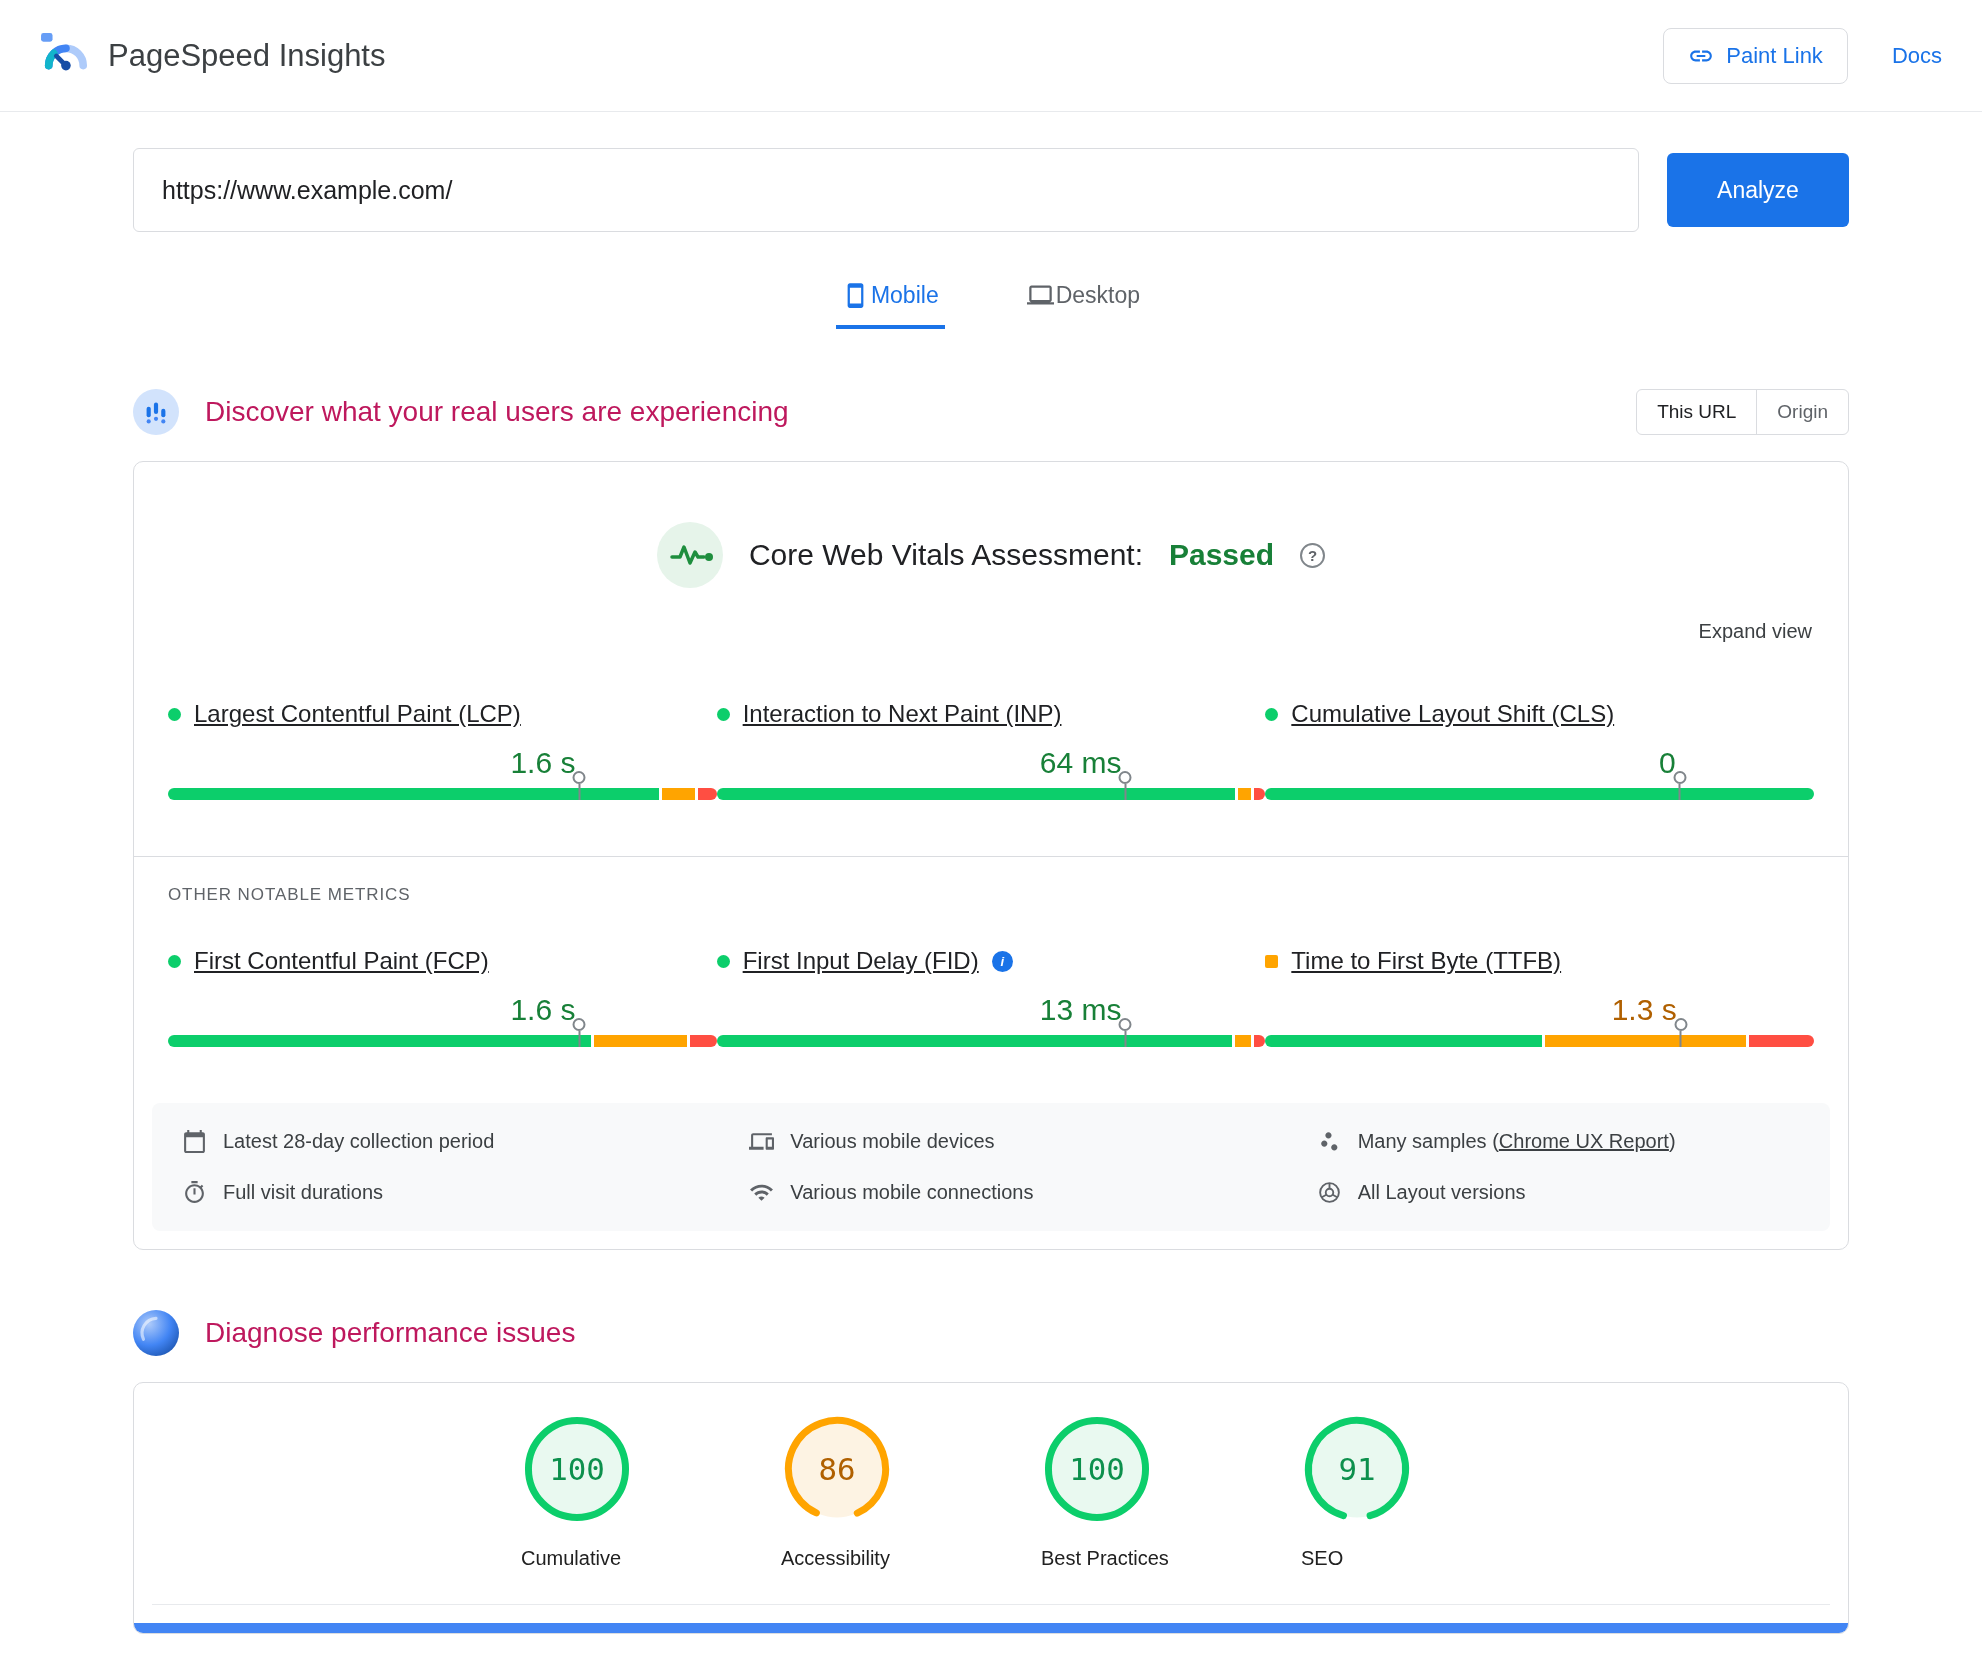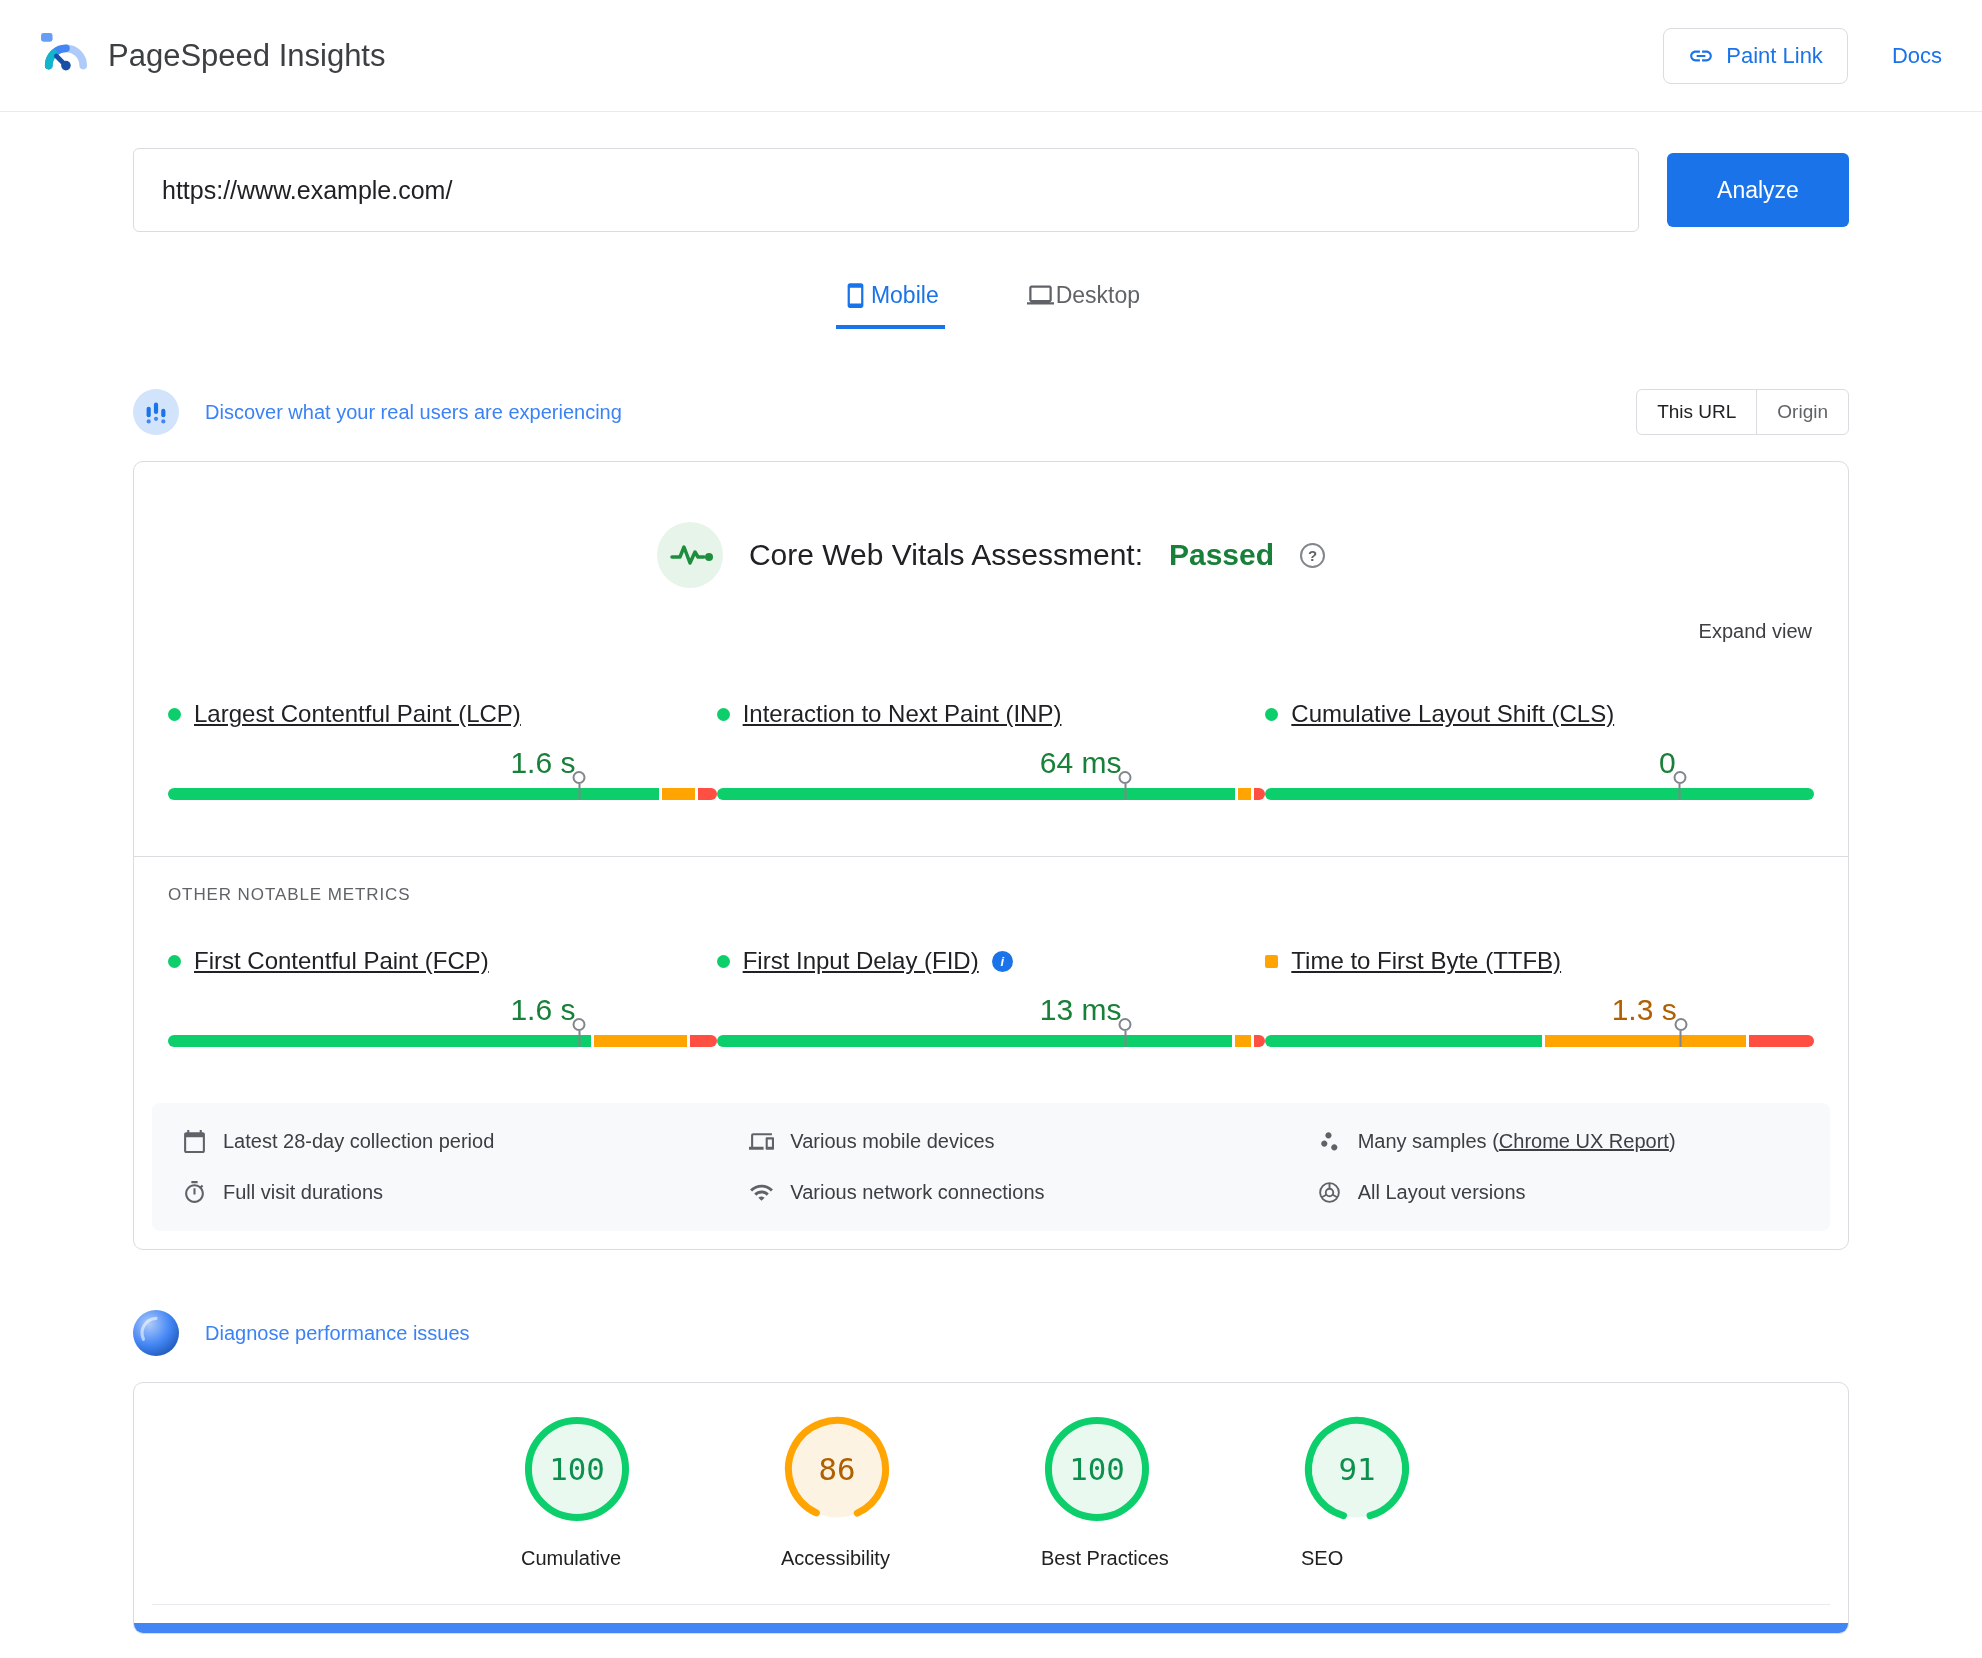--- a/index.html
+++ b/index.html
@@ -29,21 +29,21 @@
   .tabs{ display:flex; justify-content:center; gap:76px; margin-top:42px; }
   .tab{ display:flex; align-items:center; gap:2px; font-size:23px; font-weight:500;
     color:#5f6368; padding:8px 6px 16px; cursor:pointer; border-bottom:4px solid transparent; }
   .tab.active{ color:#1a73e8; border-bottom-color:#1a73e8; }
   .tab svg{ width:27px; height:27px; fill:currentColor; }
 
   
   .content{ padding:0 133px; }
   .sec-head{ display:flex; align-items:center; gap:26px; margin-top:60px; }
   .sec-icon{ width:46px; height:46px; flex:none; }
-  .sec-title{ font-size:20px; font-weight:500; color:#3b82f6; }
+  .sec-title{ font-size:28px; font-weight:500; color:#be185d; }
   .toggle{ margin-left:auto; display:flex; border:1px solid #dadce0; border-radius:6px;
     overflow:hidden; font-size:19px; height:46px; align-items:stretch; background:#fff; }
   .toggle-opt{ display:flex; align-items:center; padding:0 20px; cursor:pointer; }
   .toggle-opt.active{ color:#202124; font-weight:500; }
   .toggle-opt:not(.active){ color:#5f6368; border-left:1px solid #dadce0; }
 
   
   .card{ position:relative; border:1px solid #dadce0; border-radius:10px; margin-top:26px; background:#fff; }
   .cwv-row{ display:flex; align-items:center; justify-content:center; gap:26px; padding-top:60px; }
   .cwv-icon{ width:66px; height:66px; flex:none; }
@@ -330,21 +330,21 @@
             </svg>
           </span>
     <span class="detail-text"><span>Full visit durations</span><span></span></span>
   </div>
         <div class="detail-item">
     <span class="detail-icon">
             <svg viewBox="0 0 24 24">
               <path d="M1 9l2 2c4.97-4.97 13.03-4.97 18 0l2-2C16.93 2.93 7.08 2.93 1 9zm8 8l3 3 3-3c-1.65-1.66-4.34-1.66-6 0zm-4-4l2 2c2.76-2.76 7.24-2.76 10 0l2-2C15.14 9.14 8.87 9.14 5 13z"></path>
             </svg>
           </span>
-    <span class="detail-text"><span>Various network connections</span><span></span></span>
+    <span class="detail-text"><span>Various mobile connections</span><span></span></span>
   </div>
         <div class="detail-item">
     <span class="detail-icon">
             <svg viewBox="0 0 24 24">
               <g fill="none" stroke="#5f6368" stroke-width="1.8">
                 <circle cx="12" cy="12" r="9"></circle>
                 <circle cx="12" cy="12" r="3.6"></circle>
                 <path d="M12 3v4.9M4.6 16.6l4.3-2.5M19.4 16.6l-4.3-2.5"></path>
               </g>
             </svg>

